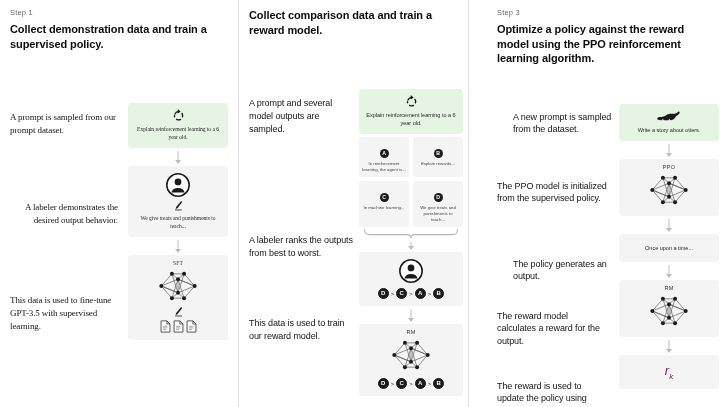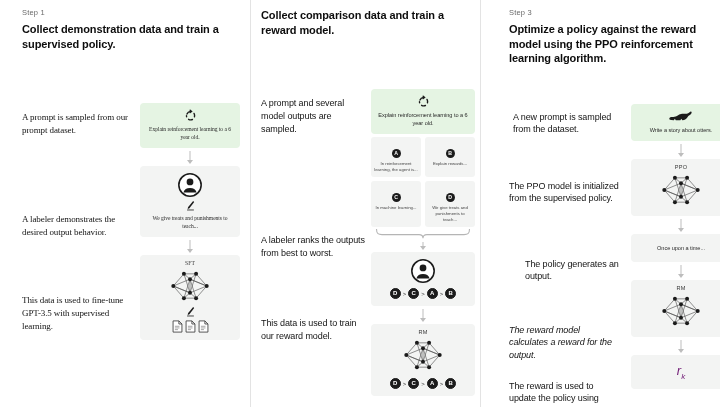--- a/index.html
+++ b/index.html
@@ -8,21 +8,20 @@
     background:#ffffff;
     font-family:"Liberation Sans", sans-serif;
     color:#111;
     overflow:hidden;
   }
   .board{
     position:relative;
     width:636px;height:407px;
     display:flex;
     box-sizing:border-box;
-    margin-left:12px;
   }
   .col{
     position:relative;
     box-sizing:border-box;
     padding:8px 10px 0 10px;
     flex:0 0 auto;
   }
   .col1{width:238px;}
   .col2{width:230px;border-left:1px solid #e3e3e3;}
   .col3{width:252px;border-left:1px solid #e3e3e3;padding-left:28px;}
@@ -184,21 +183,21 @@
 
 <div class="board">
 
   <div class="col col1">
     <div class="step-label">Step 1</div>
     <div class="step-title">Collect demonstration data and train a supervised policy.</div>
 
     <div class="body" style="height:320px;font-family:Liberation Serif, serif;">
 
       <div class="caption" style="top:46px;left:0;">A prompt is sampled from our prompt dataset.</div>
-      <div class="caption" style="top:148px;left:0;">A labeler demonstrates the desired output behavior.</div>
+      <div class="caption" style="top:136px;left:0;text-align:right;">A labeler demonstrates the desired output behavior.</div>
       <div class="caption" style="top:229px;left:0;">This data is used to fine-tune GPT-3.5 with supervised learning.</div>
 
       <div class="flow">
 
         <div class="card green" style="margin-top:38px;">
           <div class="ctr">
             <svg width="13" height="13" viewBox="0 0 24 24" fill="none" stroke="#1b1b1b" stroke-width="2.6" stroke-linecap="round">
               <path d="M5.5 9.2 A7.6 7.6 0 0 1 12 4.3"></path>
               <path d="M18.5 8.2 A7.6 7.6 0 0 1 19.3 14.4"></path>
               <path d="M15.6 19.4 A7.6 7.6 0 0 1 8.5 19.0"></path>
@@ -391,24 +390,24 @@
       </div>
     </div>
   </div>
 
   <div class="col col3">
     <div class="step-label">Step 3</div>
     <div class="step-title">Optimize a policy against the reward model using the PPO reinforcement learning algorithm.</div>
 
     <div class="body" style="height:330px;">
 
-      <div class="caption" style="top:31px;left:4px;">A new prompt is sampled from the dataset.</div>
+      <div class="caption" style="top:31px;left:16px;">A new prompt is sampled from the dataset.</div>
       <div class="caption" style="top:100px;left:0;">The PPO model is initialized from the supervised policy.</div>
       <div class="caption" style="top:178px;left:16px;">The policy generates an output.</div>
-      <div class="caption" style="top:244px;left:0;font-style:italic;">The reward model calculates a reward for the output.</div>
+      <div class="caption" style="top:230px;left:0;">The reward model calculates a reward for the output.</div>
       <div class="caption" style="top:300px;left:0;">The reward is used to update the policy using PPO.</div>
 
       <div class="flow">
 
         <div class="card green" style="margin-top:24px;">
           <div class="ctr">
             <svg width="26" height="13" viewBox="0 0 40 20">
               <path d="M5 15.5 C2 15.5 1 13 3 11.5 C5 10 8 11 10.5 10.5 C14 9.8 16 7 20 6.2 C24.5 5.3 28 6.8 31 5 C33 3.8 34 1.8 35.5 2.2 C37 2.6 36.5 5 35 6.5 C33.5 8 31 9 30 11 C28.8 13.4 26 15.5 22 15.8 L20.5 13.5 L19 15.8 L12 15.8 L10.5 13.6 L9 15.8 Z" fill="#1b1b1b"></path>
             </svg>
           </div>

